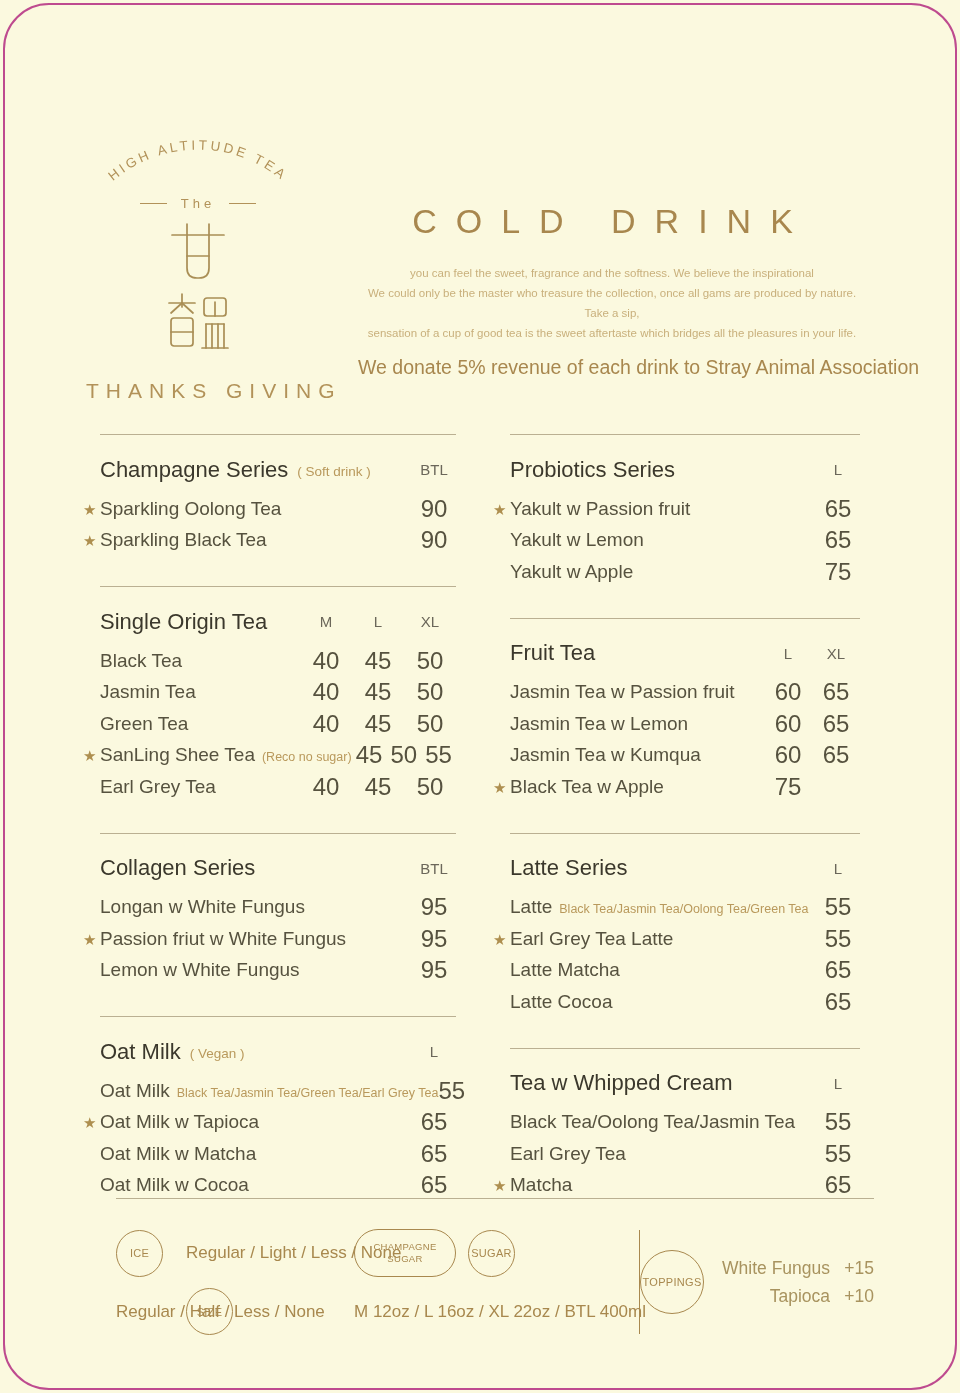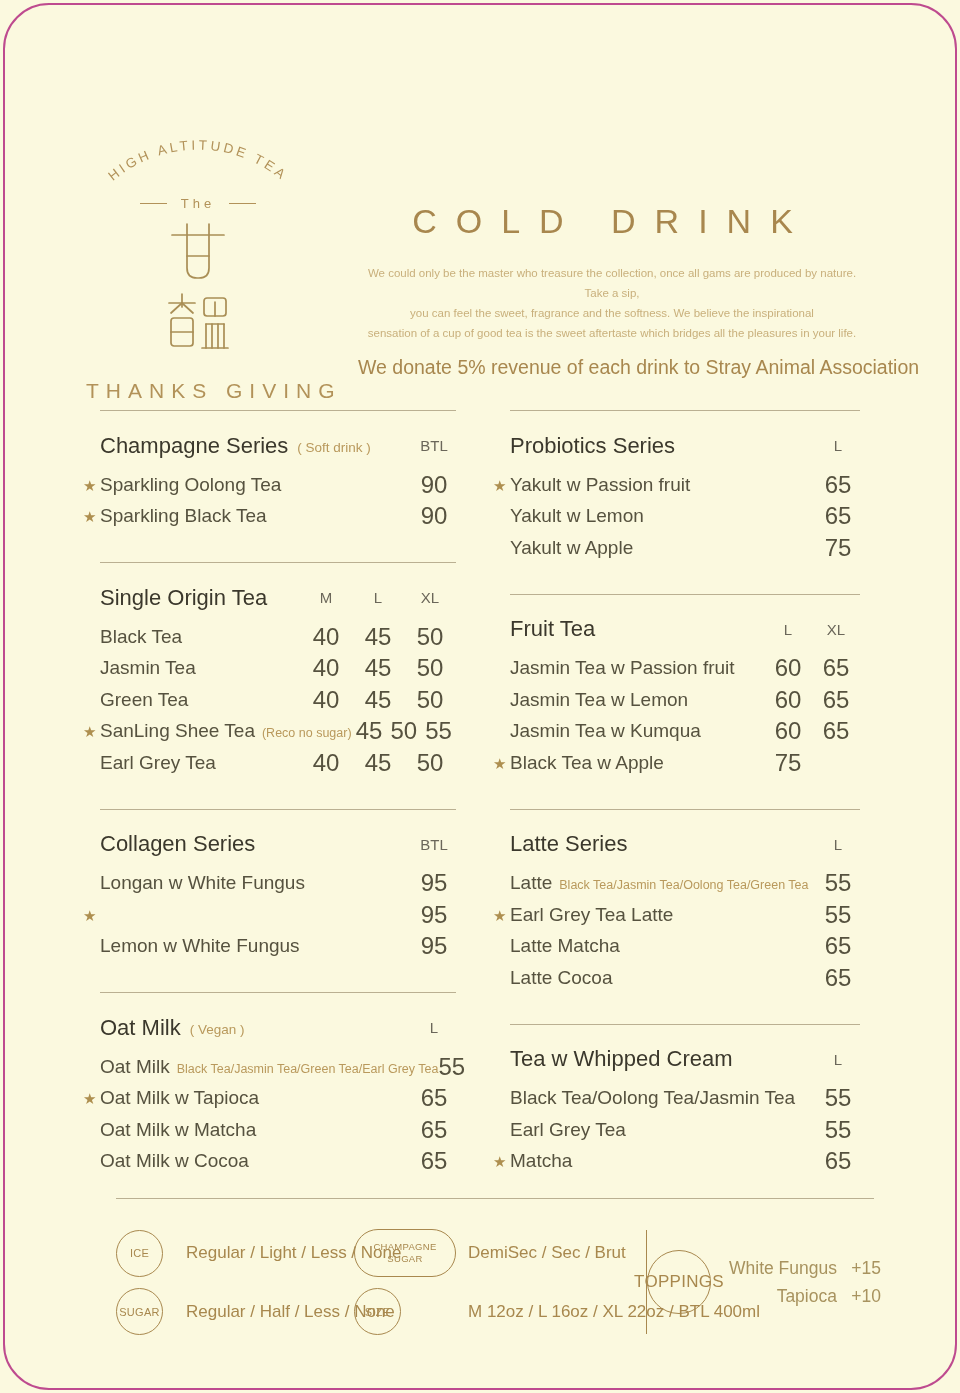--- a/index.html
+++ b/index.html
@@ -26,21 +26,21 @@
   .hanzi{stroke:#A98E55;stroke-width:1.7;fill:none;stroke-linecap:round;}
   .brand{margin-top:15px;font-size:21px;letter-spacing:7px;color:#B29259;white-space:nowrap;}
 
   
   .header-block{position:absolute;left:358px;top:202px;width:508px;text-align:center;}
   .cold-title{font-size:34px;letter-spacing:19px;color:#A8874E;font-weight:400;white-space:nowrap;}
   .descr{margin-top:22px;font-size:11.5px;line-height:20px;color:#C9B07C;}
   .donation{margin-top:13px;font-size:19.5px;color:#A8874E;white-space:nowrap;}
 
   
-  .col{position:absolute;top:410px;}
+  .col{position:absolute;top:434px;}
   .col-left{left:100px;width:356px;}
   .col-right{left:510px;width:350px;}
   .rule{border-top:1.5px solid #BAB092;height:0;}
   .menu-section + .menu-section{margin-top:30px;}
   .sec-head{display:flex;align-items:center;margin-top:19px;height:31px;}
   .sec-title{font-size:22px;color:#3B382C;white-space:nowrap;}
   .sec-note{font-size:13.5px;color:#B9995C;margin-left:9px;padding-top:3px;white-space:nowrap;}
   .size-label{font-size:15px;color:#6B675A;}
   .fill{flex:1;}
   .items{margin-top:8px;}
@@ -57,21 +57,21 @@
   
   .footer{position:absolute;left:116px;top:1198px;width:758px;}
   .footer-body{display:flex;align-items:center;margin-top:30px;}
   .opts{display:grid;grid-template-columns:62px 160px 106px auto;column-gap:8px;row-gap:11px;align-items:center;width:520px;}
   .badge{border:1.5px solid #A8884E;color:#A8884E;display:flex;flex-direction:column;align-items:center;justify-content:center;box-sizing:border-box;background:transparent;}
   .circle{width:47px;height:47px;border-radius:50%;font-size:11px;letter-spacing:0.3px;}
   .pill{width:102px;height:48px;border-radius:26px;font-size:9.5px;line-height:12px;letter-spacing:0.3px;justify-self:start;}
   .opt-text{font-size:17px;color:#A8884E;white-space:nowrap;}
   .v-div{border-left:1.5px solid #A8884E;height:104px;margin-left:10px;}
   .toppings{flex:1;display:flex;align-items:center;justify-content:flex-end;gap:18px;}
-  .circle.big{width:64px;height:64px;font-size:17px;}
+  .circle.big{width:64px;height:64px;font-size:11px;}
   .top-list{display:flex;flex-direction:column;gap:7px;font-size:17.5px;color:#A8935F;}
   .top-row{display:flex;justify-content:flex-end;align-items:baseline;gap:10px;white-space:nowrap;}
   .tprice{width:34px;text-align:right;}
 </style>
 </head>
 <body>
 
 <div class="page">
   <div class="pink-border"></div>
 
@@ -113,22 +113,22 @@
         <line x1="53" y1="32" x2="53" y2="56"></line>
         <line x1="37" y1="56" x2="63" y2="56"></line>
       </svg>
     </div>
     <div class="brand">THANKS GIVING</div>
   </div>
 
   <div class="header-block">
     <div class="cold-title">COLD DRINK</div>
     <div class="descr">
+      <div>you can feel the sweet, fragrance and the softness. We believe the inspirational</div>
       <div>We could only be the master who treasure the collection, once all gams are produced by nature. Take a sip,</div>
-      <div>you can feel the sweet, fragrance and the softness. We believe the inspirational</div>
       <div>sensation of a cup of good tea is the sweet aftertaste which bridges all the pleasures in your life.</div>
     </div>
     <div class="donation">We donate 5% revenue of each drink to Stray Animal Association</div>
   </div>
 
   <div class="col col-left">
 
     <section class="menu-section">
       <div class="rule"></div>
       <div class="sec-head">
@@ -211,20 +211,21 @@
         <span class="size-label c1">BTL</span>
       </div>
       <div class="items">
         <div class="item">
           <span class="iname">Longan w White Fungus</span>
           <span class="fill"></span>
           <span class="price c1">95</span>
         </div>
         <div class="item">
           <span class="star"></span>
+          <span class="iname">Passion friut w White Fungus</span>
           <span class="fill"></span>
           <span class="price c1">95</span>
         </div>
         <div class="item">
           <span class="iname">Lemon w White Fungus</span>
           <span class="fill"></span>
           <span class="price c1">95</span>
         </div>
       </div>
     </section>
@@ -396,21 +397,20 @@
     <div class="footer-body">
       <div class="opts">
         <div class="badge circle">
           <span>ICE</span>
         </div>
         <div class="opt-text">Regular / Light / Less / None</div>
         <div class="badge pill">
           <span>CHAMPAGNE</span>
           <span>SUGAR</span>
         </div>
-        <div class="opt-text">DemiSec / Sec / Brut</div>
 
         <div class="badge circle">
           <span>SUGAR</span>
         </div>
         <div class="opt-text">Regular / Half / Less / None</div>
         <div class="badge circle" style="justify-self:start;">
           <span>SIZE</span>
         </div>
         <div class="opt-text">M 12oz / L 16oz / XL 22oz / BTL 400ml</div>
       </div>

